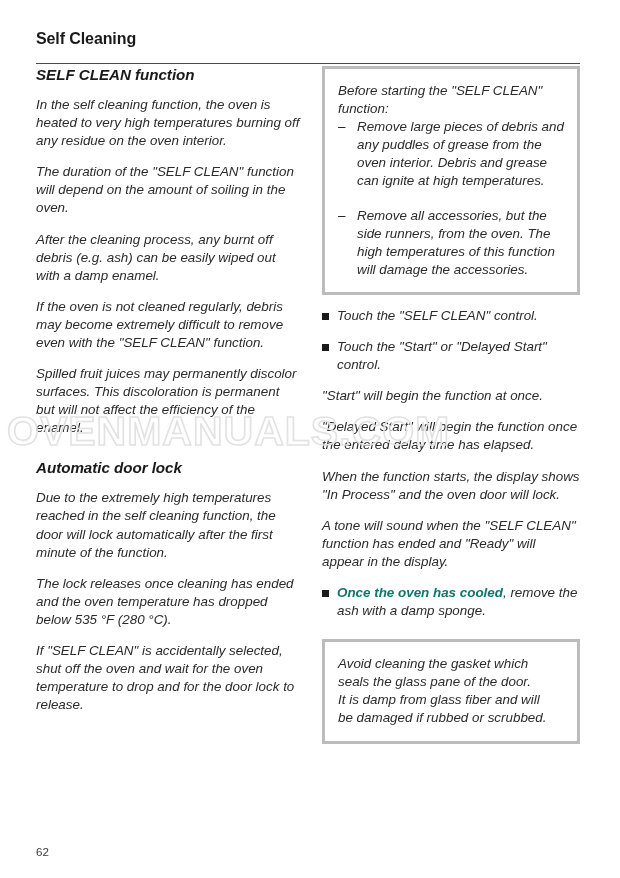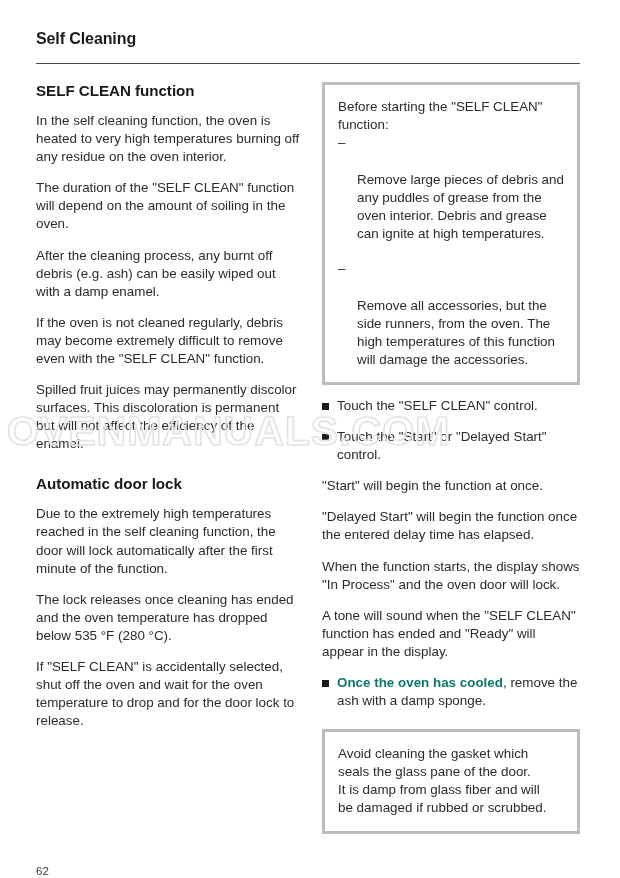--- a/index.html
+++ b/index.html
@@ -67,22 +67,23 @@
     top: 63px;
     width: 544px;
     height: 1px;
     background: #4a4a4a;
     z-index: 2;
   }
 
   
   .col {
     position: absolute;
-    top: 82px;
+    top: 66px;
     z-index: 3;
+    font-style: italic;
   }
   .col-left  { left: 36px;  width: 265px; }
   .col-right { left: 322px; width: 258px; }
 
   h2.sec {
     font-size: 15.2px;
     font-weight: bold;
     color: #1a1a1a;
     line-height: 1.18;
     margin-bottom: 12px;
@@ -116,21 +117,21 @@
     color: #2b2b2b;
     margin-bottom: 16px;
   }
   .dash-item:last-child { margin-bottom: 0; }
   .dash-mark {
     flex: 0 0 19px;
     font-size: 13.4px;
     line-height: 18.1px;
     color: #2b2b2b;
   }
-  .dash-text { flex: 1 1 auto; margin-top: 37px; }
+  .dash-text { flex: 1 1 auto; }
 
   
   .sq-item {
     display: flex;
     font-size: 13.4px;
     line-height: 18.1px;
     color: #2b2b2b;
     margin-bottom: 13px;
   }
   .sq-mark {
@@ -148,21 +149,21 @@
   .sq-text { flex: 1 1 auto; }
   .sq-text b { font-weight: bold; color: #0f766e; }
 
   .gap-top-12 { margin-top: 12px; }
   .gap-top-8  { margin-top: 19px; }
 
   
   .folio {
     position: absolute;
     left: 36px;
-    top: 864px;
+    top: 845px;
     font-size: 11.6px;
     color: #3a3a3a;
     z-index: 2;
   }
 </style>
 </head>
 <body>
 
 <div id="page">
 

